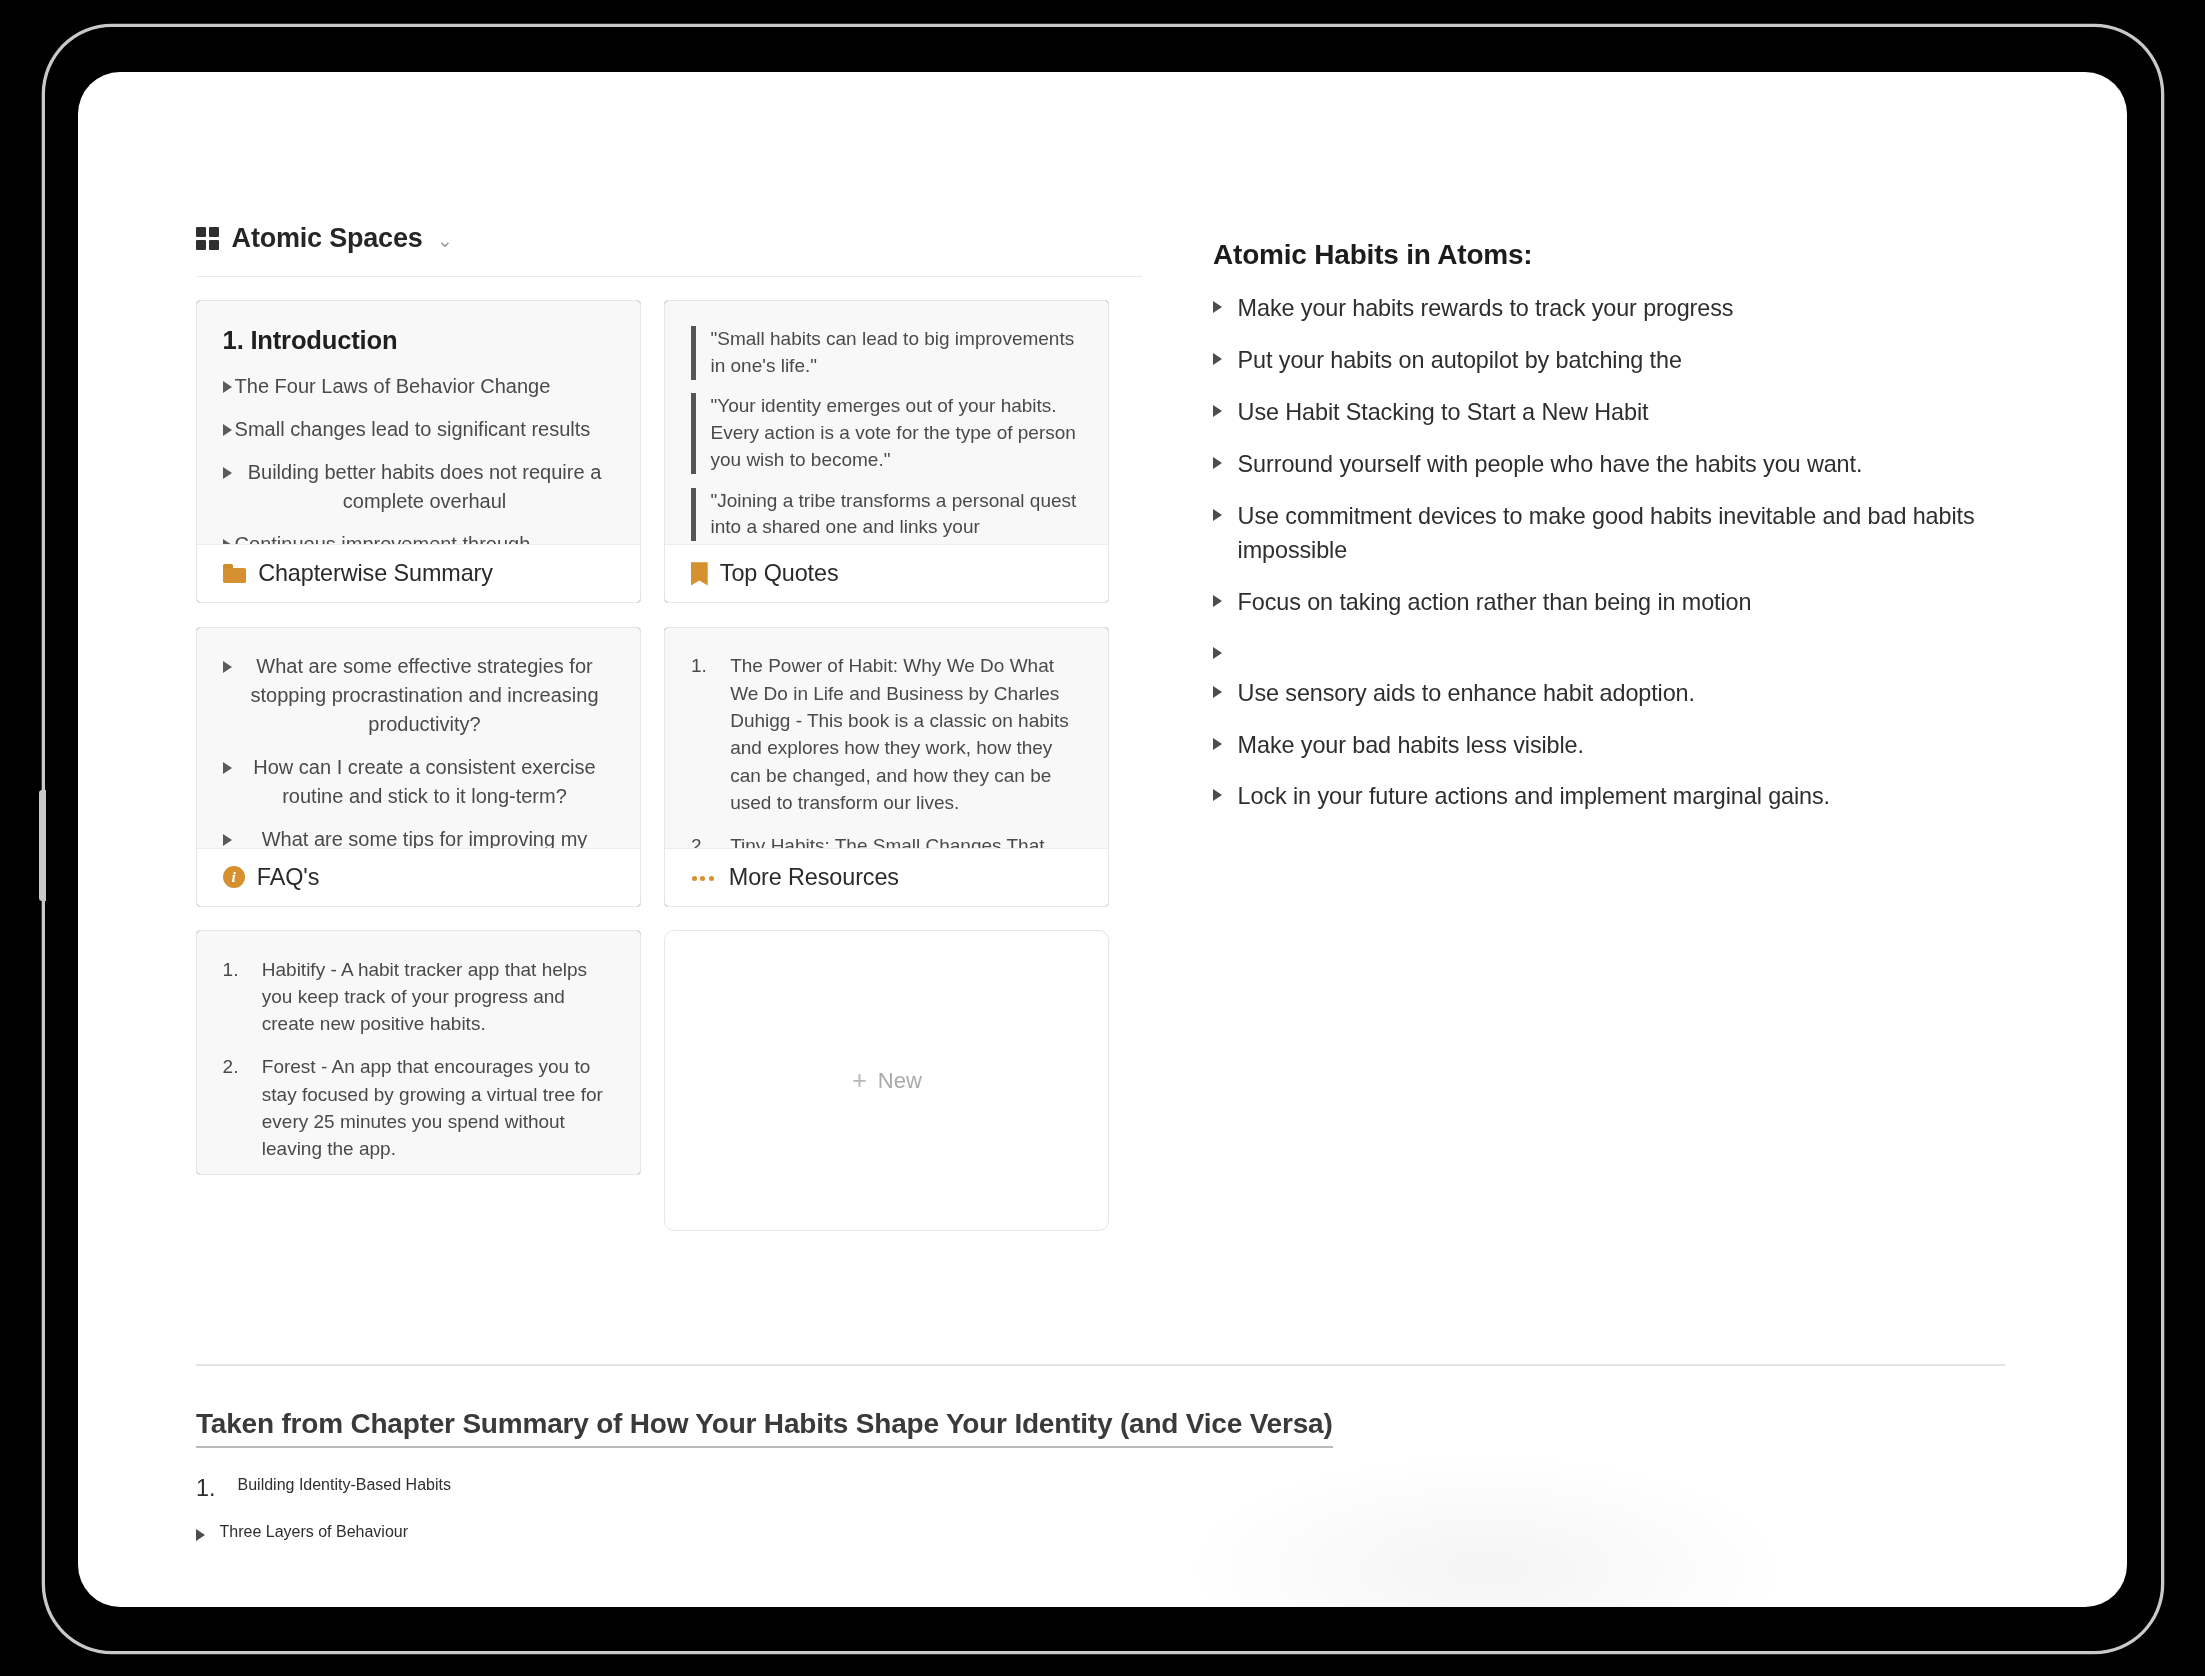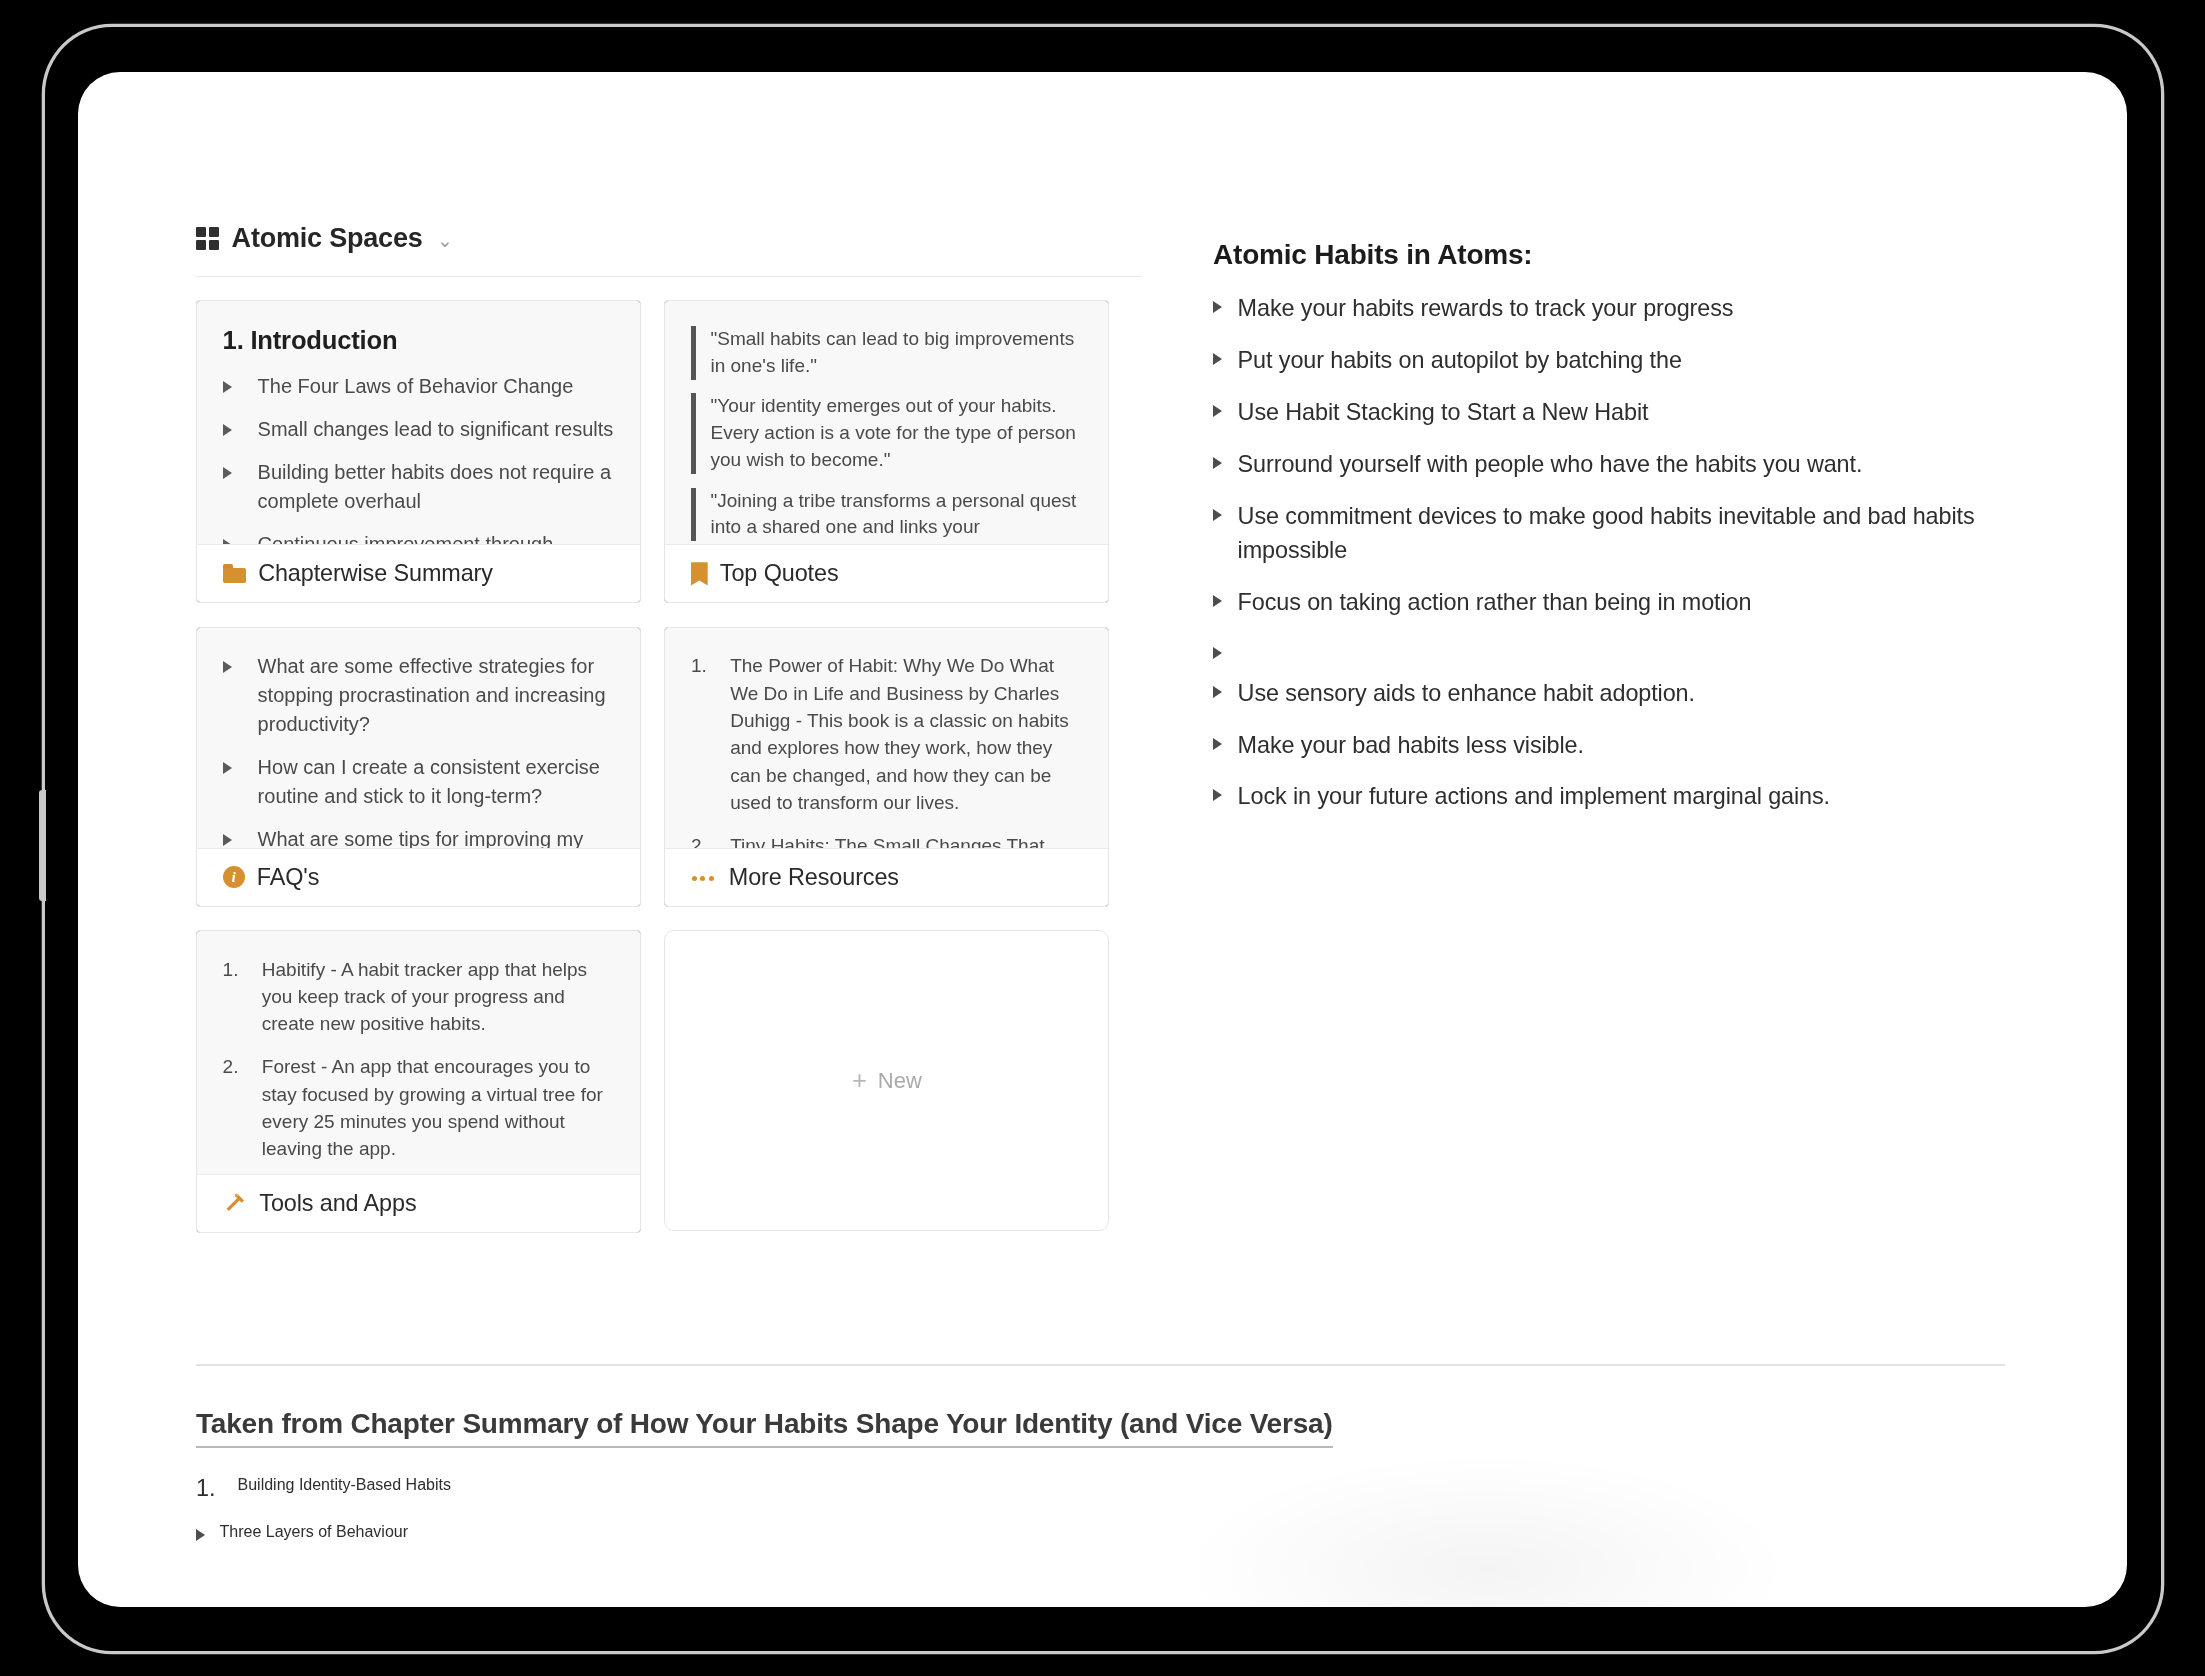--- a/index.html
+++ b/index.html
@@ -126,22 +126,23 @@
     color: #1f1f1f;
     margin-bottom: 16.7px;
     letter-spacing: -0.2px;
   }
 
   
   ul.toggle-list { list-style: none; }
   ul.toggle-list > li {
     display: flex;
     align-items: flex-start;
-    gap: 26px;
+    gap: 3px;
     margin-bottom: 14.5px;
+    text-align: center;
   }
   .tri {
     flex: 0 0 auto;
     width: 0; height: 0;
     border-left: 9px solid #5b5b5b;
     border-top: 6.1px solid transparent;
     border-bottom: 6.1px solid transparent;
     margin-top: 9px;
   }
   .toggle-text {
@@ -425,29 +426,20 @@
             <div class="card-body h-tools">
               <ol class="num-list">
                 <li>
                   <span class="num-text">Habitify - A habit tracker app that helps you keep track of your progress and create new positive habits.</span>
                 </li>
                 <li>
                   <span class="num-text">Forest - An app that encourages you to stay focused by growing a virtual tree for every 25 minutes you spend without leaving the app.</span>
                 </li>
               </ol>
             </div>
-            <div class="card-footer">
-              <span class="ic ic-hammer">
-                <svg width="24.5" height="24.5" viewBox="0 0 24 24" fill="none">
-                  <path d="M14.5 3.2 L20.6 9.3 L18.3 11.6 L16.0 9.3 L5.8 19.5 L3.6 17.3 L13.8 7.1 L11.5 4.8 Z" fill="#d6902f"></path>
-                  <path d="M13.3 2.4 L15.5 4.6 L13.0 5.6 L11.1 3.7 Z" fill="#e0a755"></path>
-                </svg>
-              </span>
-              <span class="card-footer-label">Tools and Apps</span>
-            </div>
           </div>
 
           <div id="new-card">
             <span id="new-plus">+</span>
             <span id="new-label">New</span>
           </div>
 
         </div>
       </div>
 

